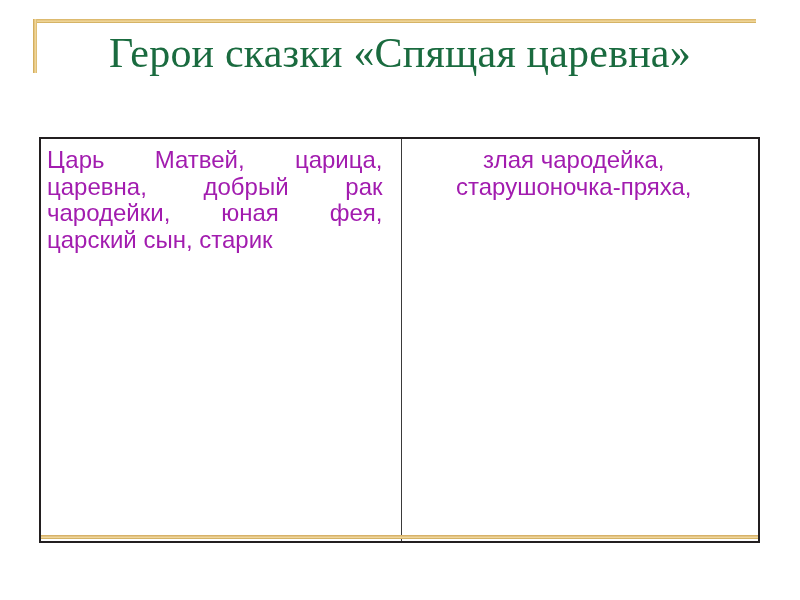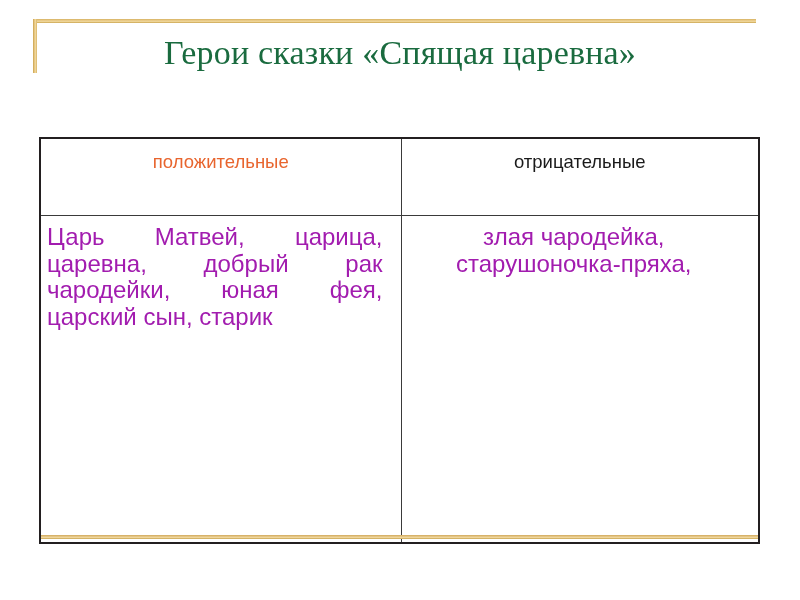--- a/index.html
+++ b/index.html
@@ -44,21 +44,21 @@
   }
 
   
   #slide-title {
     position: absolute;
     left: 0;
     top: 33px;
     width: 800px;
     text-align: center;
     font-family: "Liberation Serif", "DejaVu Serif", serif;
-    font-size: 34px;
+    font-size: 42px;
     line-height: 40px;
     font-weight: 400;
     color: #1a6b3f;
     letter-spacing: 0.2px;
     white-space: nowrap;
   }
 
   
   #content-table {
     position: absolute;
@@ -135,28 +135,20 @@
 </div>
 
 <div id="slide-title">Герои сказки «Спящая царевна»</div>
 
 <table id="content-table">
   <colgroup>
     <col class="col-left">
     <col class="col-right">
   </colgroup>
   <tbody>
-    <tr class="header-row">
-      <td>
-        <div class="header-cell-inner header-positive">положительные</div>
-      </td>
-      <td>
-        <div class="header-cell-inner header-negative">отрицательные</div>
-      </td>
-    </tr>
     <tr class="body-row">
       <td>
         <div class="body-cell-inner justified">Царь Матвей, царица, царевна, добрый рак чародейки, юная фея, царский сын, старик</div>
       </td>
       <td>
         <div class="body-cell-inner plain">злая чародейка,
 старушоночка-пряха,</div>
       </td>
     </tr>
   </tbody>

